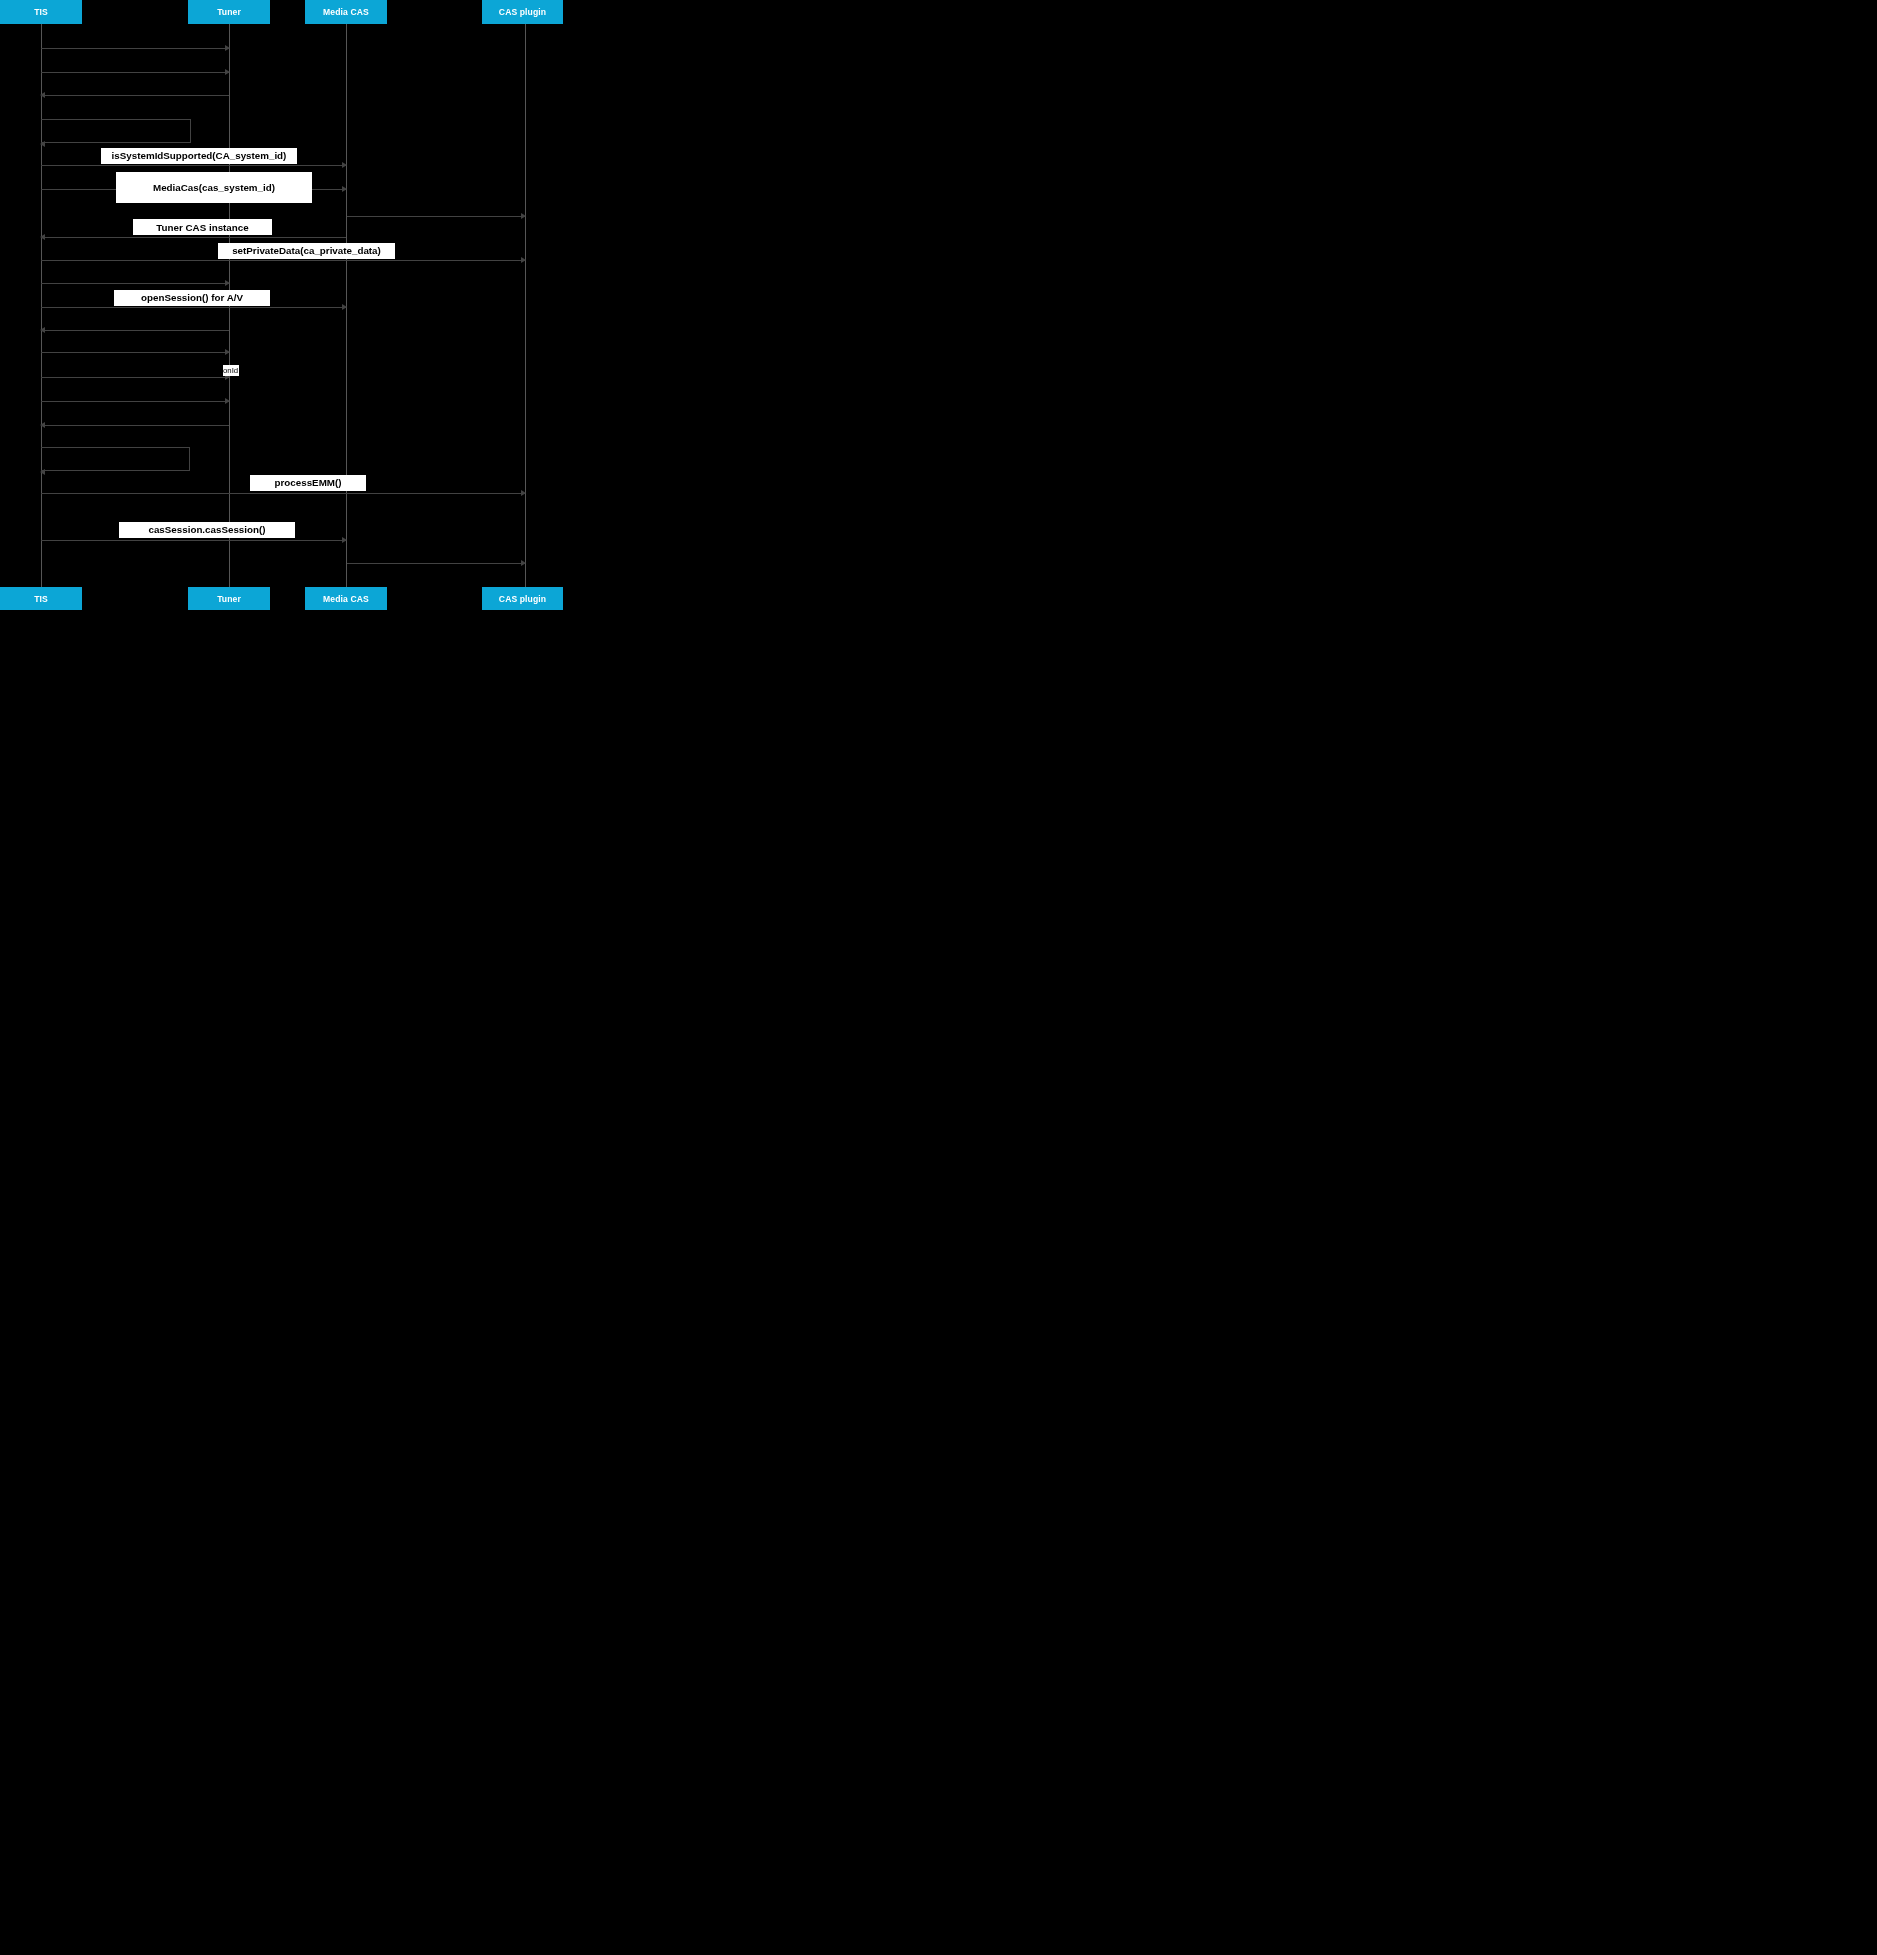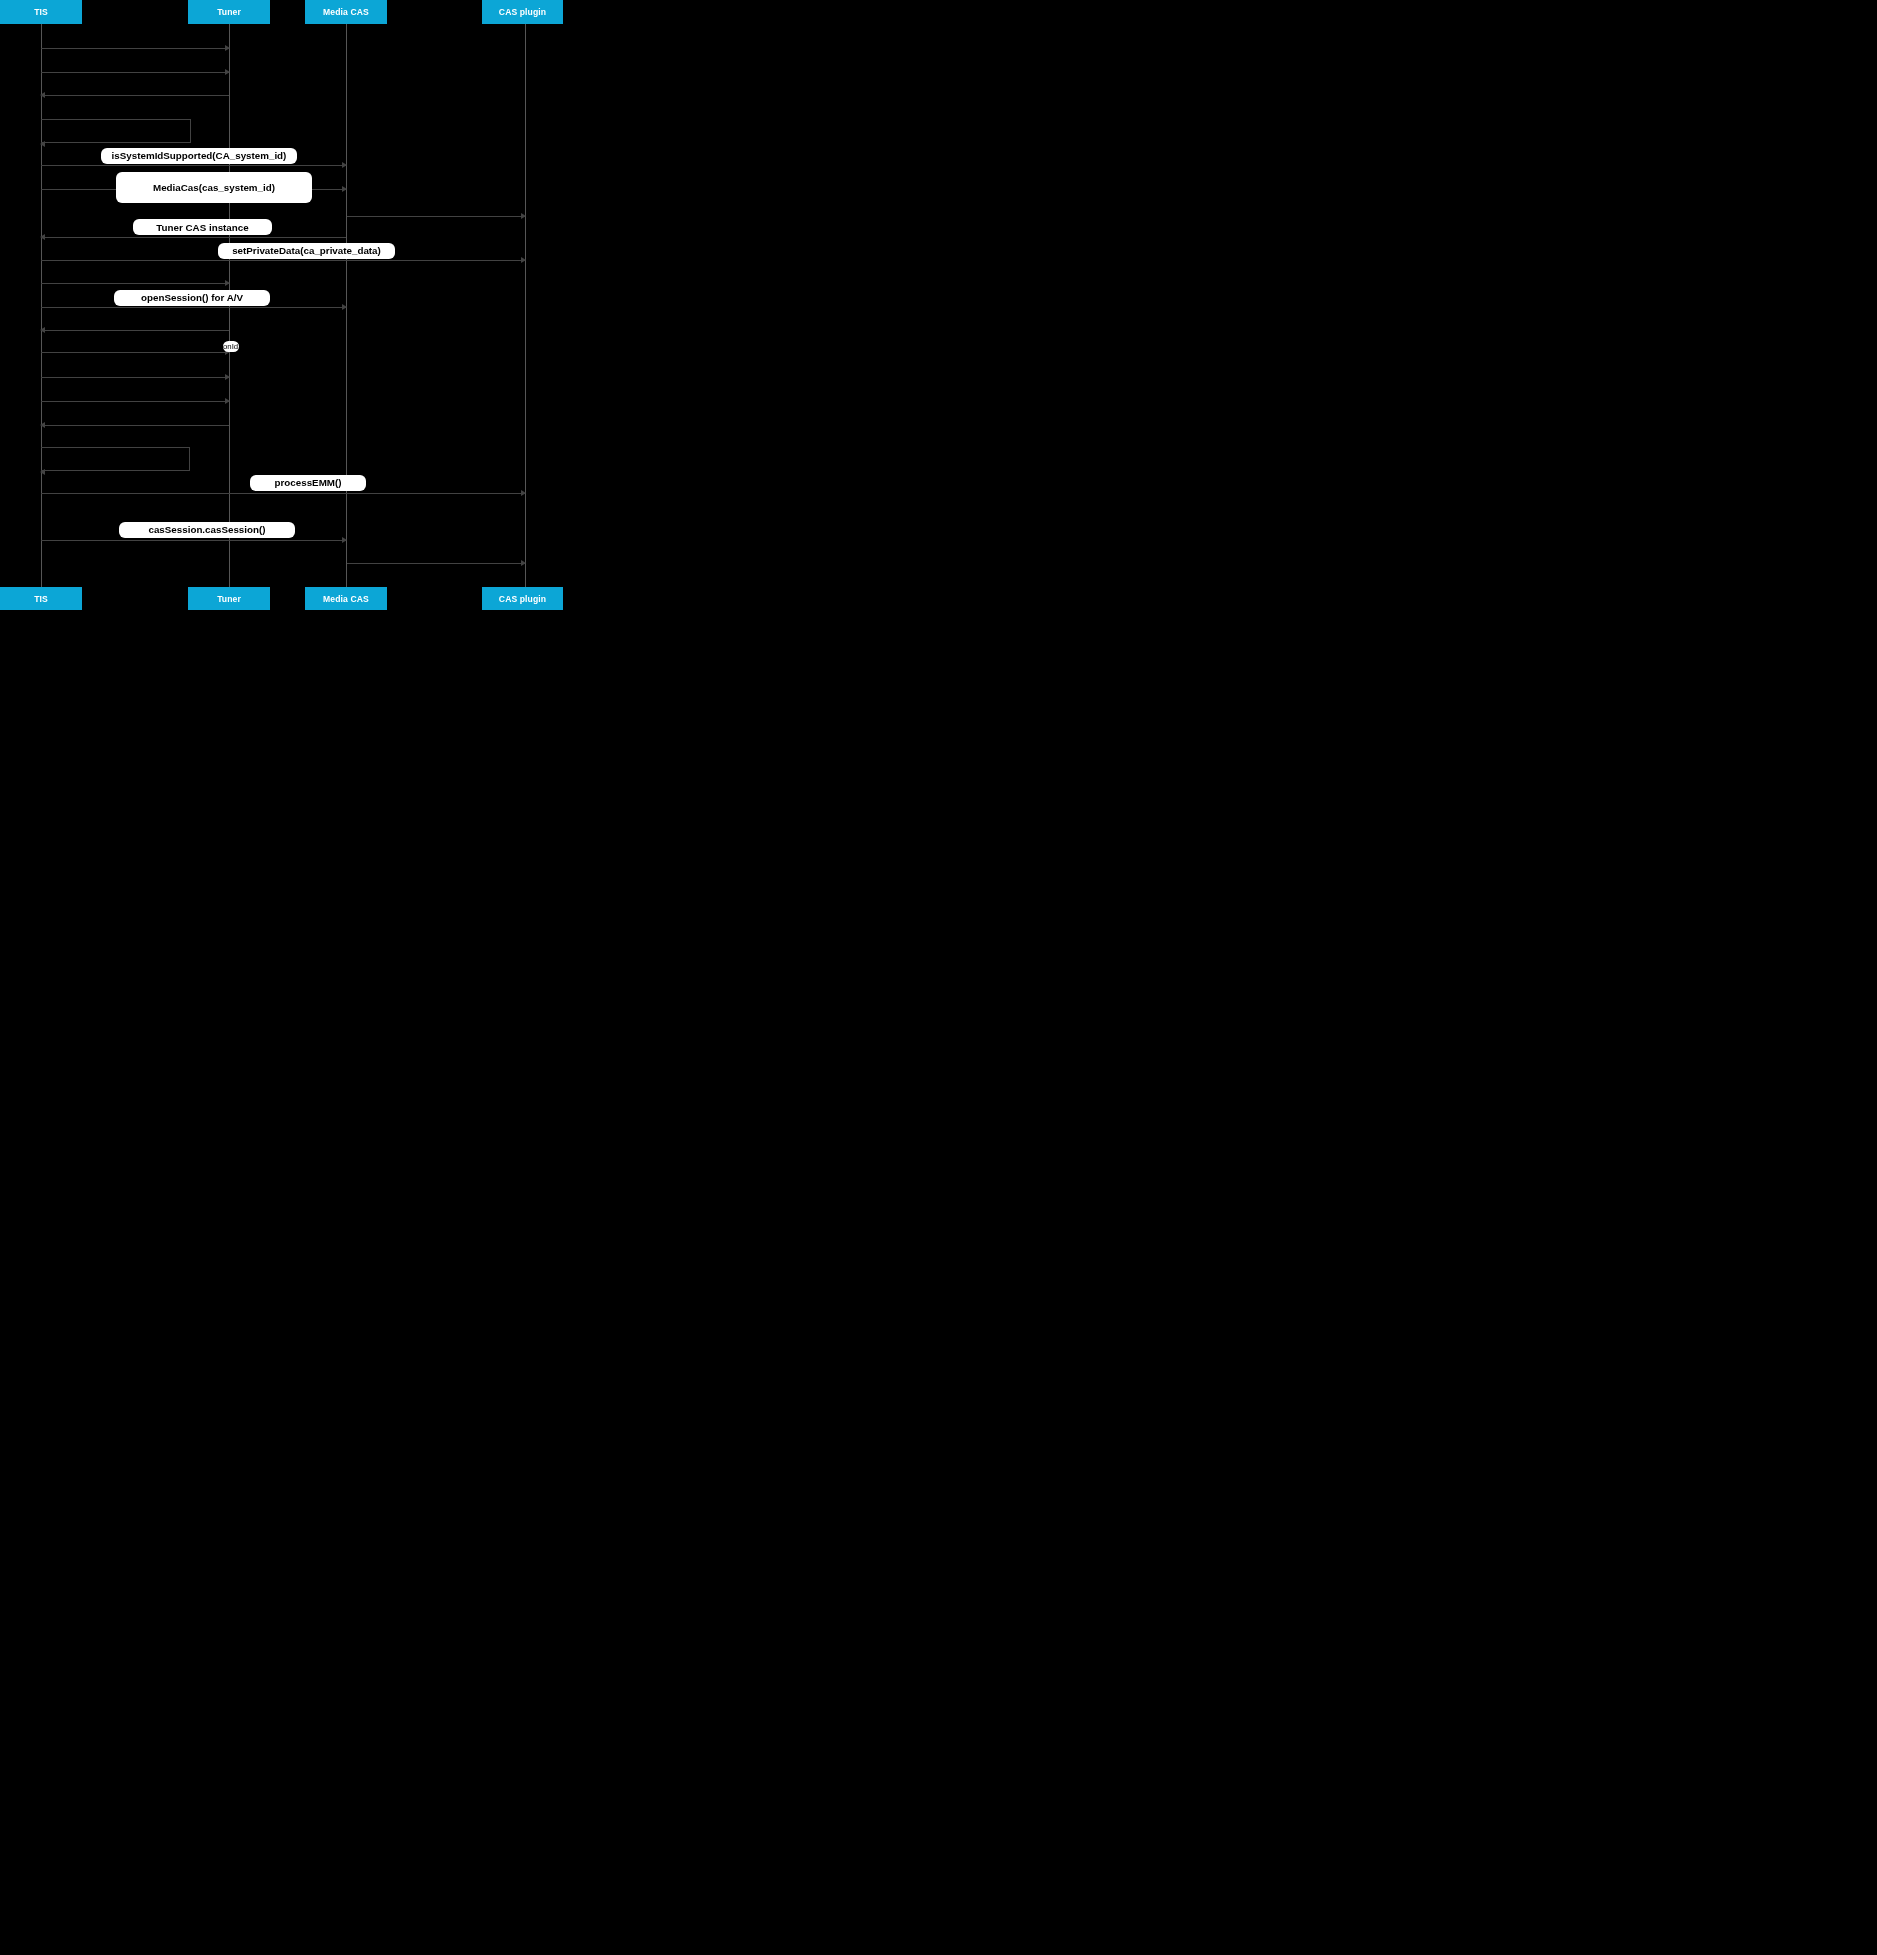--- a/index.html
+++ b/index.html
@@ -42,24 +42,24 @@
     content:"";position:absolute;left:-1.2px;bottom:-4.7px;width:0;height:0;
     border-right:5.9px solid var(--line,#424242);
     border-top:3.5px solid transparent;border-bottom:3.5px solid transparent;
   }
   .label{
     position:absolute;
     background:var(--label-bg,#fff);
     color:var(--label-text,#000);
     font-size:9.8px;font-weight:700;
     display:flex;align-items:center;justify-content:center;
-    white-space:nowrap;overflow:hidden;border-radius:6px;
+    white-space:nowrap;overflow:hidden;
   }
   .label.small{
-    font-size:7.8px;font-weight:400;justify-content:flex-start;
+    font-size:7.8px;font-weight:400;justify-content:flex-start;margin-top:24px;
   }
 </style>
 </head>
 <body>
 
 <div id="canvas">
 
   <div class="actor" style="left:0px;top:0px;width:82px">TIS</div>
   <div class="actor" style="left:188px;top:0px;width:82px">Tuner</div>
   <div class="actor" style="left:305px;top:0px;width:82px">Media CAS</div>

